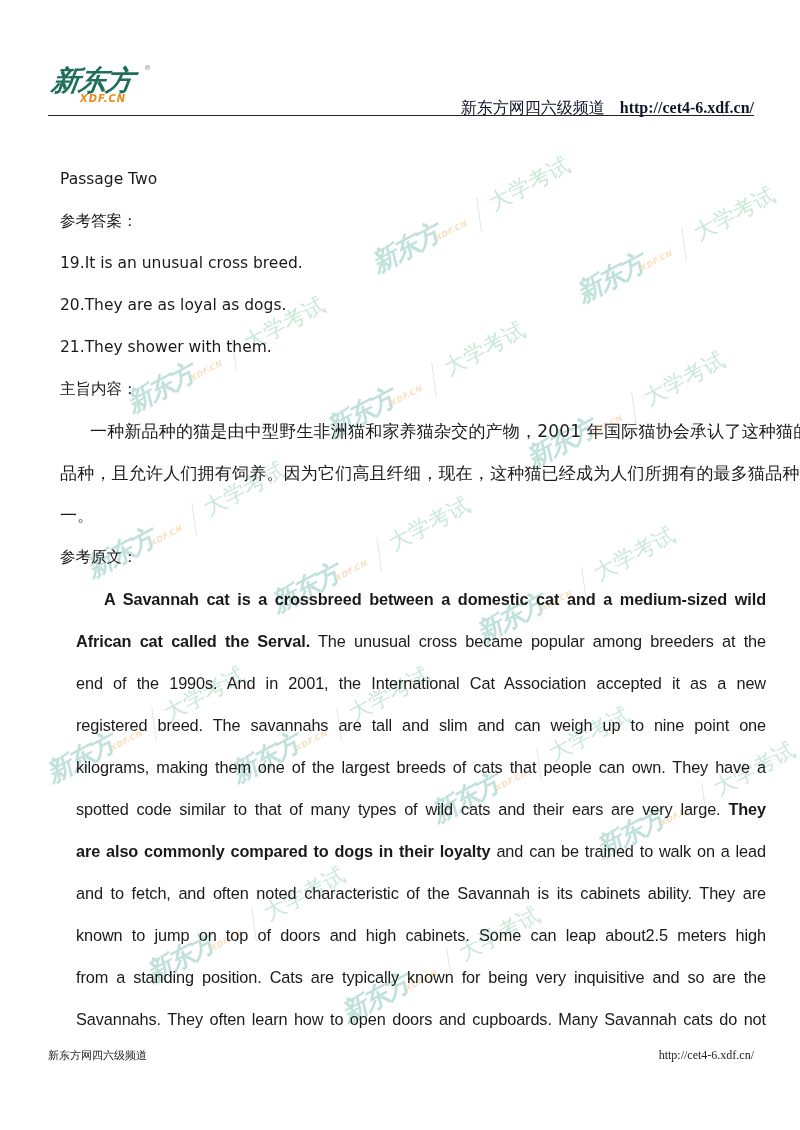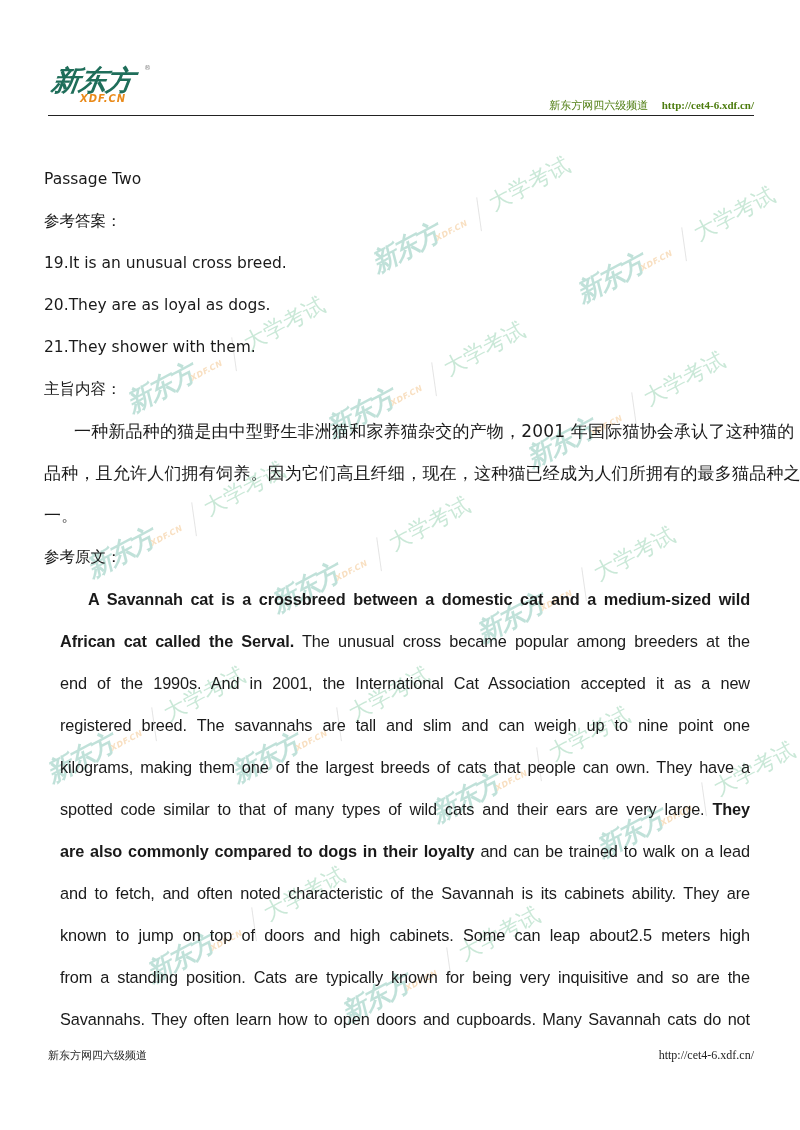--- a/index.html
+++ b/index.html
@@ -3,25 +3,25 @@
 <meta charset="utf-8">
 <style>
   html, body { margin: 0; padding: 0; background: #ffffff; }
   body { width: 800px; height: 1130px; position: relative; overflow: hidden; font-family: "DejaVu Sans", "Liberation Sans", sans-serif; color: #1a1a1a; }
 
   .header { position: absolute; left: 48px; top: 62px; width: 706px; height: 56px; }
   .logo { position: absolute; left: 4px; top: 0; width: 110px; height: 50px; }
   .logo-cn { position: absolute; left: 0; top: 0; font-family: "DejaVu Sans", sans-serif; font-weight: bold; font-size: 28px; color: #1f6e5a; letter-spacing: -1px; font-style: italic; transform: skewX(-8deg); }
   .logo-en { position: absolute; left: 28px; top: 31px; font-family: "DejaVu Sans", sans-serif; font-weight: bold; font-size: 10px; color: #e98a1a; letter-spacing: 1px; font-style: italic; }
   .logo-reg { position: absolute; left: 92px; top: 2px; font-size: 7px; color: #888; }
-  .header-right { position: absolute; right: 0; top: 36px; font-family: "DejaVu Serif", "Liberation Serif", serif; font-size: 11px; color: #4d7c0f; white-space: nowrap; }
+  .header-right { position: absolute; right: 0; top: 36px; font-family: "DejaVu Serif", "Liberation Serif", serif; font-size: 16px; color: #0f172a; white-space: nowrap; }
   .header-right .url { margin-left: 10px; font-weight: bold; font-family: "Liberation Serif", serif; }
   .header-rule { position: absolute; left: 48px; top: 115px; width: 706px; height: 0; border-top: 1.5px solid #222; }
 
-  .content { position: absolute; left: 44px; top: 164px; width: 706px; font-size: 15.5px; }
+  .content { position: absolute; left: 60px; top: 164px; width: 706px; font-size: 15.5px; }
   .line { height: 42px; line-height: 30px; white-space: nowrap; }
   .cn-para { font-size: 17px; line-height: 30px; text-indent: 30px; text-align: justify; }
   .cn-para .l { display: block; height: 42px; white-space: nowrap; }
 
   .en-para { font-family: "Liberation Sans", sans-serif; font-size: 16.3px; letter-spacing: -0.1px; }
   .en-para .l { display: block; height: 42px; line-height: 30px; white-space: nowrap; text-align: justify; text-align-last: justify; margin-left: 16px; }
   .en-para .l.first { padding-left: 28px; }
   .b { font-weight: bold; }
 
   .footer-left { position: absolute; left: 48px; top: 1048px; font-family: "DejaVu Serif", serif; font-size: 11px; color: #222; }

